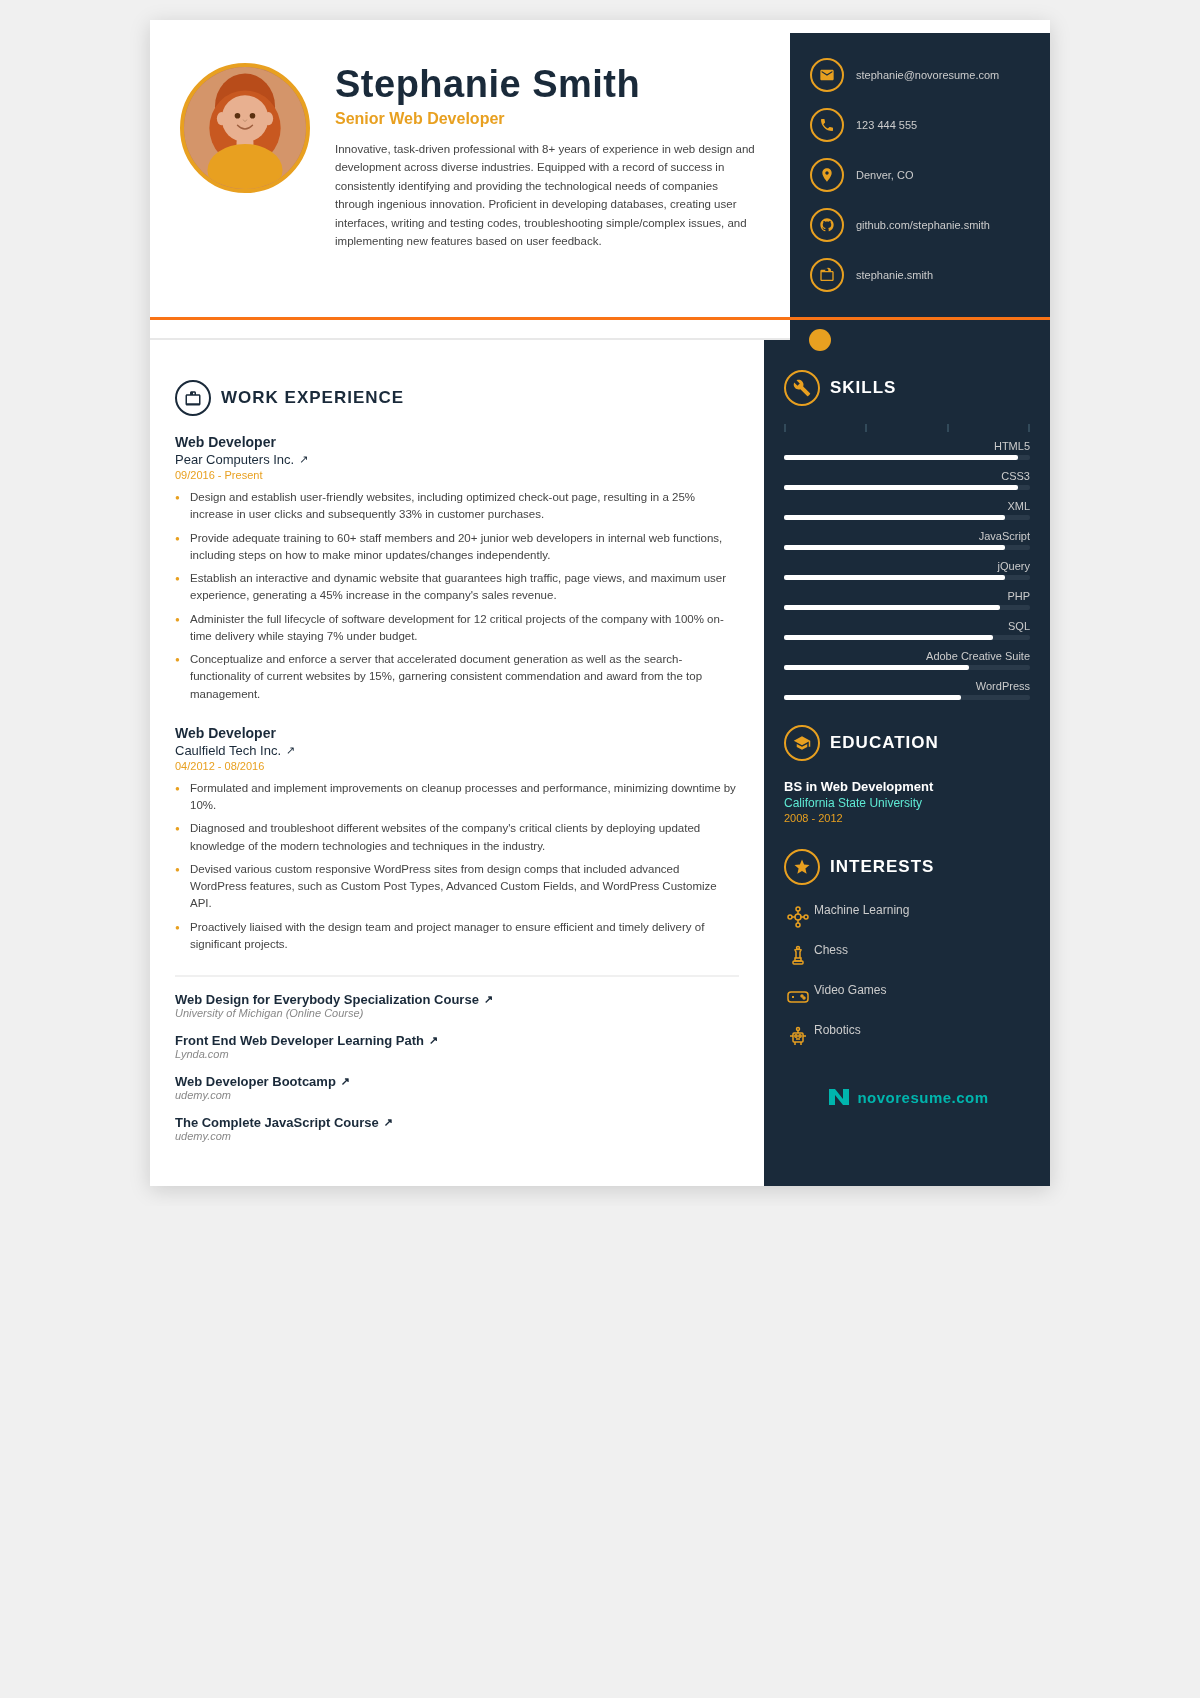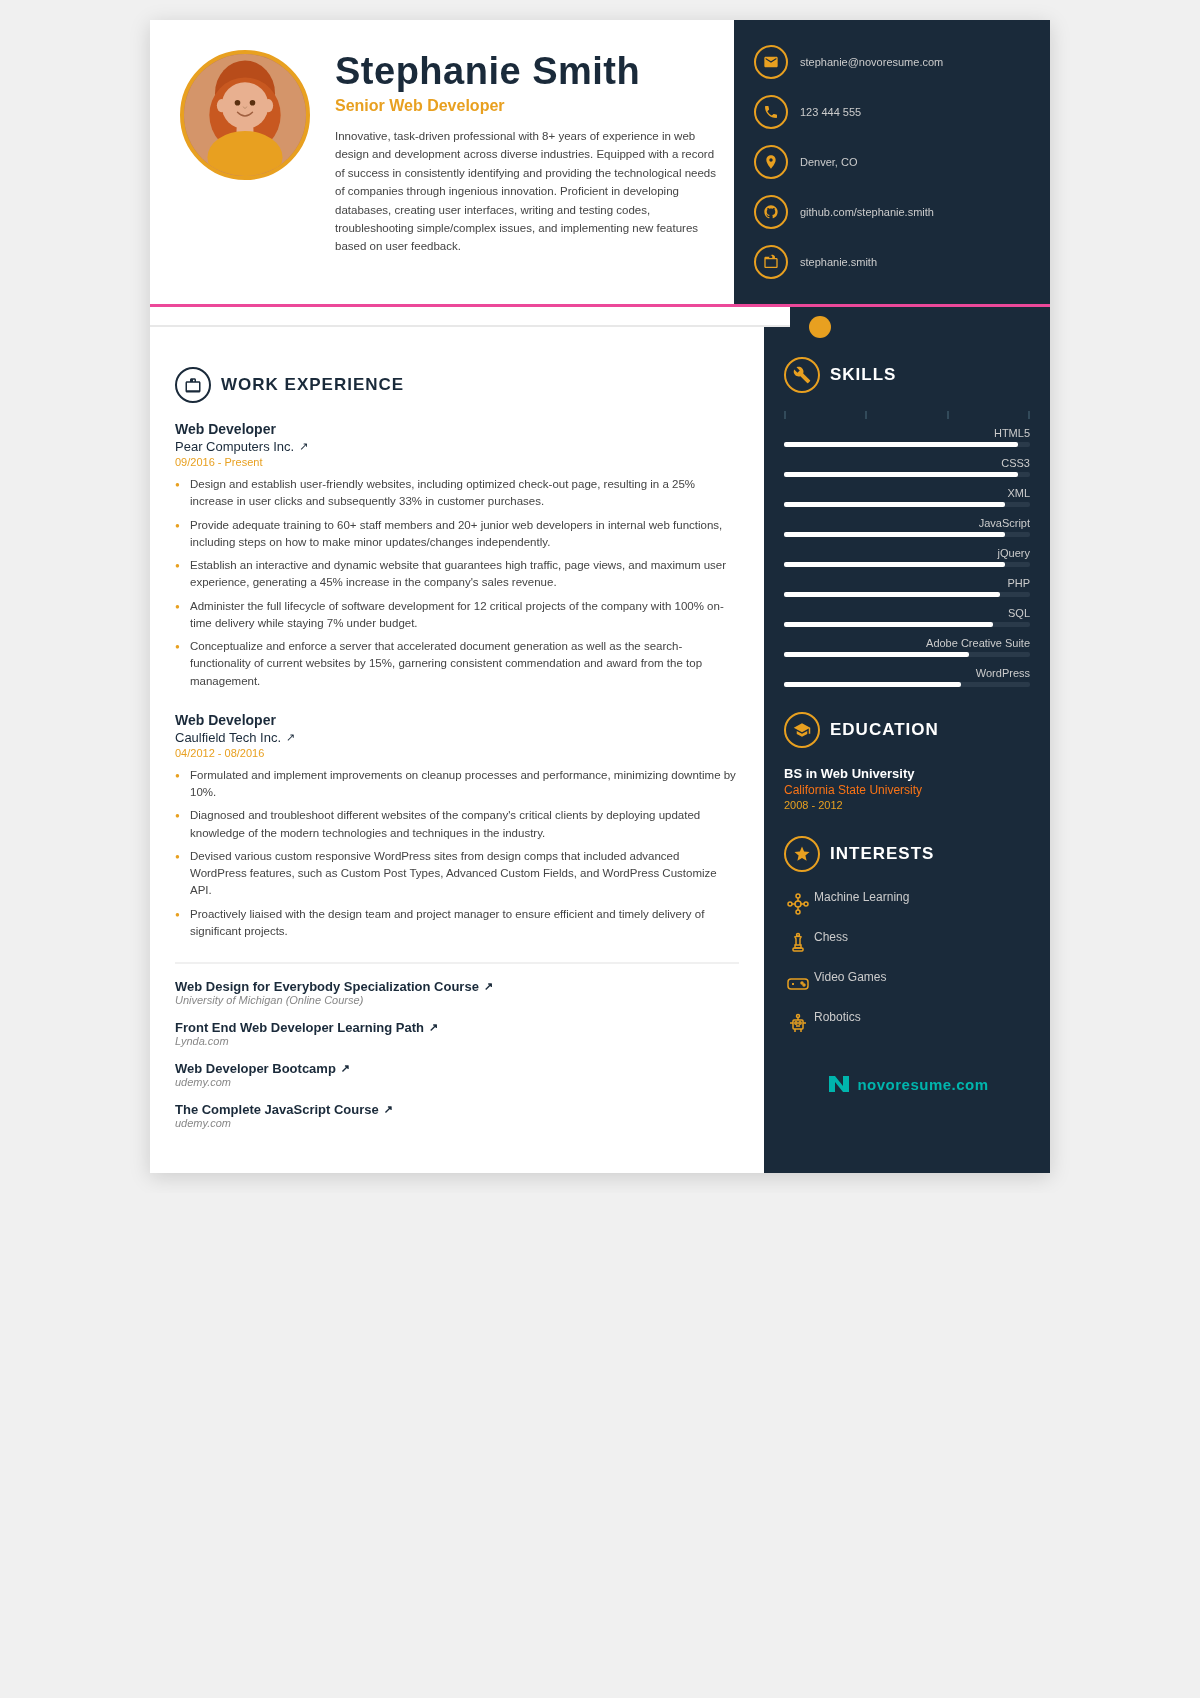--- a/index.html
+++ b/index.html
@@ -15,22 +15,22 @@
       width: 900px;
       background: #fff;
       display: flex;
       flex-direction: column;
       box-shadow: 0 4px 20px rgba(0,0,0,0.15);
     }
     
     .header {
       display: flex;
       background: #fff;
-      padding: 30px 30px 20px 30px;
-      border-bottom: 3px solid #ec4899;
+      padding: 43px 30px 20px 30px;
+      border-bottom: 3px solid #f97316;
       position: relative;
     }
     .header-left {
       display: flex;
       align-items: flex-start;
       flex: 1;
     }
     .avatar-container {
       width: 130px;
       height: 130px;
@@ -64,21 +64,21 @@
       font-weight: 600;
       margin-bottom: 12px;
     }
     .header-bio {
       font-size: 11.5px;
       color: #444;
       line-height: 1.6;
       max-width: 420px;
     }
     .header-right {
-      width: 316px;
+      width: 260px;
       background: #1a2a3a;
       margin: -30px -30px -20px 14px;
       padding: 25px 20px;
       display: flex;
       flex-direction: column;
       gap: 16px;
     }
     .contact-item {
       display: flex;
       align-items: center;
@@ -286,21 +286,21 @@
     }
     
     .edu-degree {
       font-size: 13px;
       font-weight: 700;
       color: #fff;
       margin-bottom: 2px;
     }
     .edu-school {
       font-size: 12px;
-      color: #f97316;
+      color: #5eead4;
       margin-bottom: 2px;
     }
     .edu-date {
       font-size: 11px;
       color: #E8A020;
     }
     
     .interest-item {
       display: flex;
       gap: 2px;
@@ -605,21 +605,21 @@
 
       <div style="margin-top: 25px;">
         <div class="right-section-header">
           <div class="right-section-icon">
             <svg viewBox="0 0 24 24" xmlns="http://www.w3.org/2000/svg">
                 <path d="M12 3L1 9l11 6 9-4.91V17h2V9L12 3zM5 13.18v4L12 21l7-3.82v-4L12 17l-7-3.82z"></path>
               </svg>
           </div>
           <span class="right-section-title">EDUCATION</span>
         </div>
-        <div class="edu-degree">BS in Web University</div>
+        <div class="edu-degree">BS in Web Development</div>
         <div class="edu-school">California State University</div>
         <div class="edu-date">2008 - 2012</div>
       </div>
 
       <div style="margin-top: 25px;">
         <div class="right-section-header">
           <div class="right-section-icon">
             <svg viewBox="0 0 24 24" xmlns="http://www.w3.org/2000/svg">
                 <path d="M12 17.27L18.18 21l-1.64-7.03L22 9.24l-7.19-.61L12 2 9.19 8.63 2 9.24l5.46 4.73L5.82 21z"></path>
               </svg>

